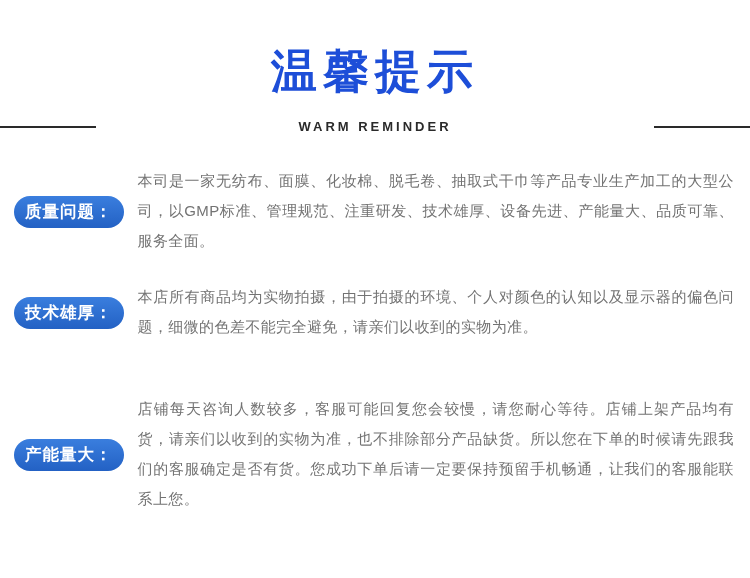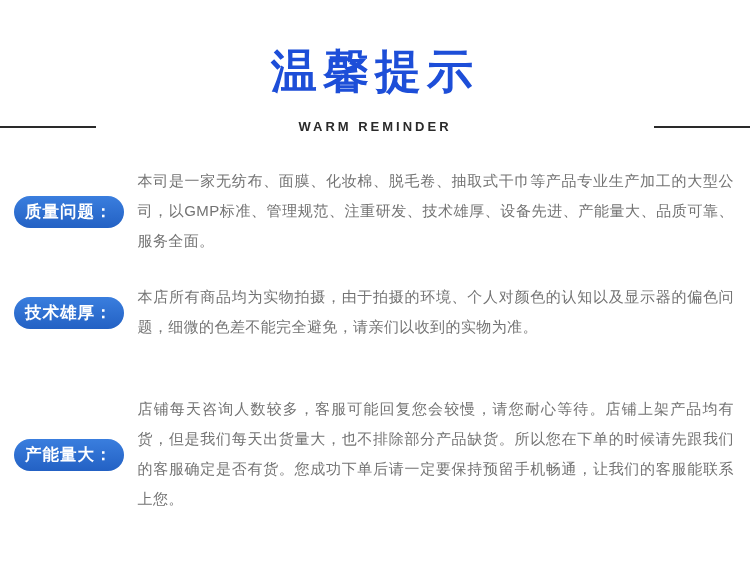--- a/index.html
+++ b/index.html
@@ -113,17 +113,17 @@
     <div class="row">
       <span class="tag">技术雄厚：</span>
       <span class="body-text">本店所有商品均为实物拍摄，由于拍摄的环境、个人对颜色的认知以及显示器的偏色问题，细微的色差不能完全避免，请亲们以收到的实物为准。</span>
     </div>
 
     <div class="row">
     </div>
 
     <div class="row">
       <span class="tag">产能量大：</span>
-      <span class="body-text">店铺每天咨询人数较多，客服可能回复您会较慢，请您耐心等待。店铺上架产品均有货，但是我们每天出货量大，也不排除部分产品缺货。所以您在下单的时候请先跟我们的客服确定是否有货。您成功下单后请一定要保持预留手机畅通，让我们的客服能联系上您。</span>
+      <span class="body-text">店铺每天咨询人数较多，客服可能回复您会较慢，请您耐心等待。店铺上架产品均有货，请亲们以收到的实物为准，也不排除部分产品缺货。所以您在下单的时候请先跟我们的客服确定是否有货。您成功下单后请一定要保持预留手机畅通，让我们的客服能联系上您。</span>
     </div>
 
   </div>
 </div>
 
 </body></html>

